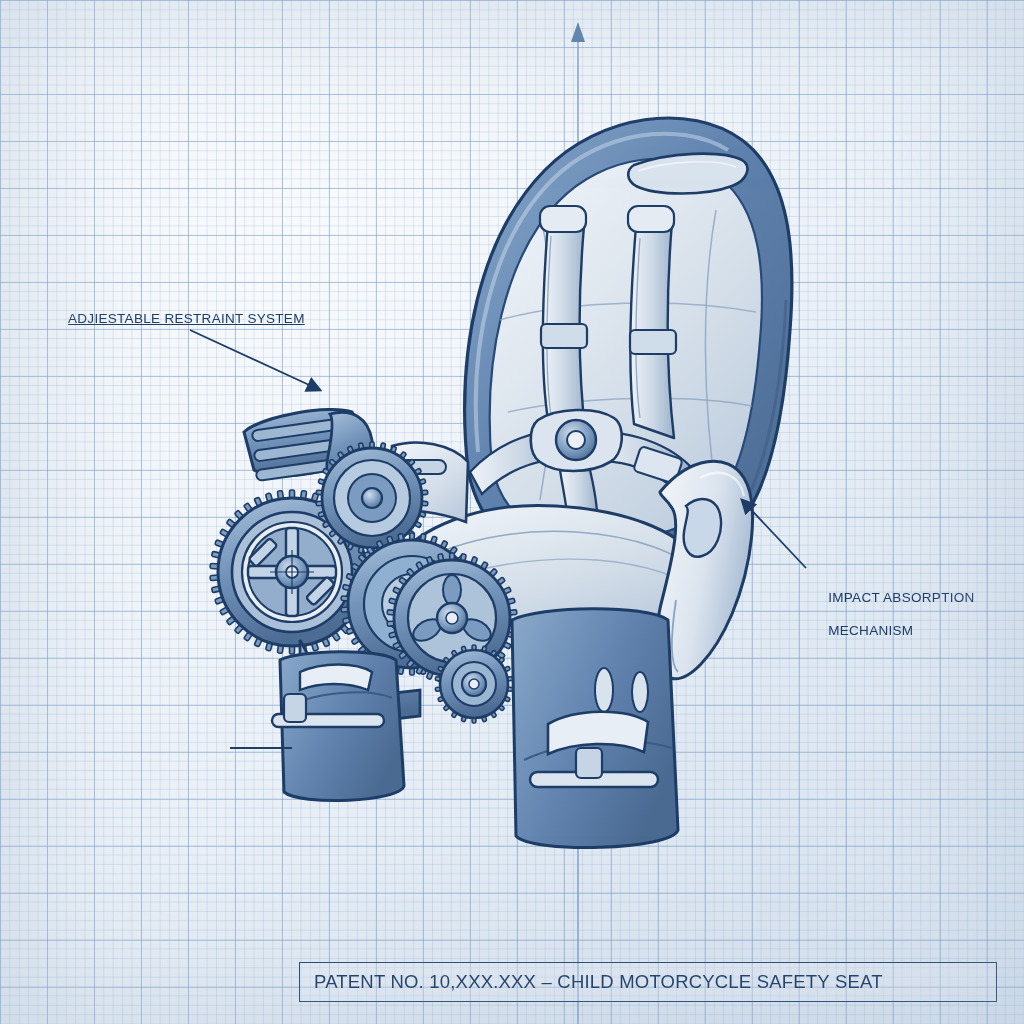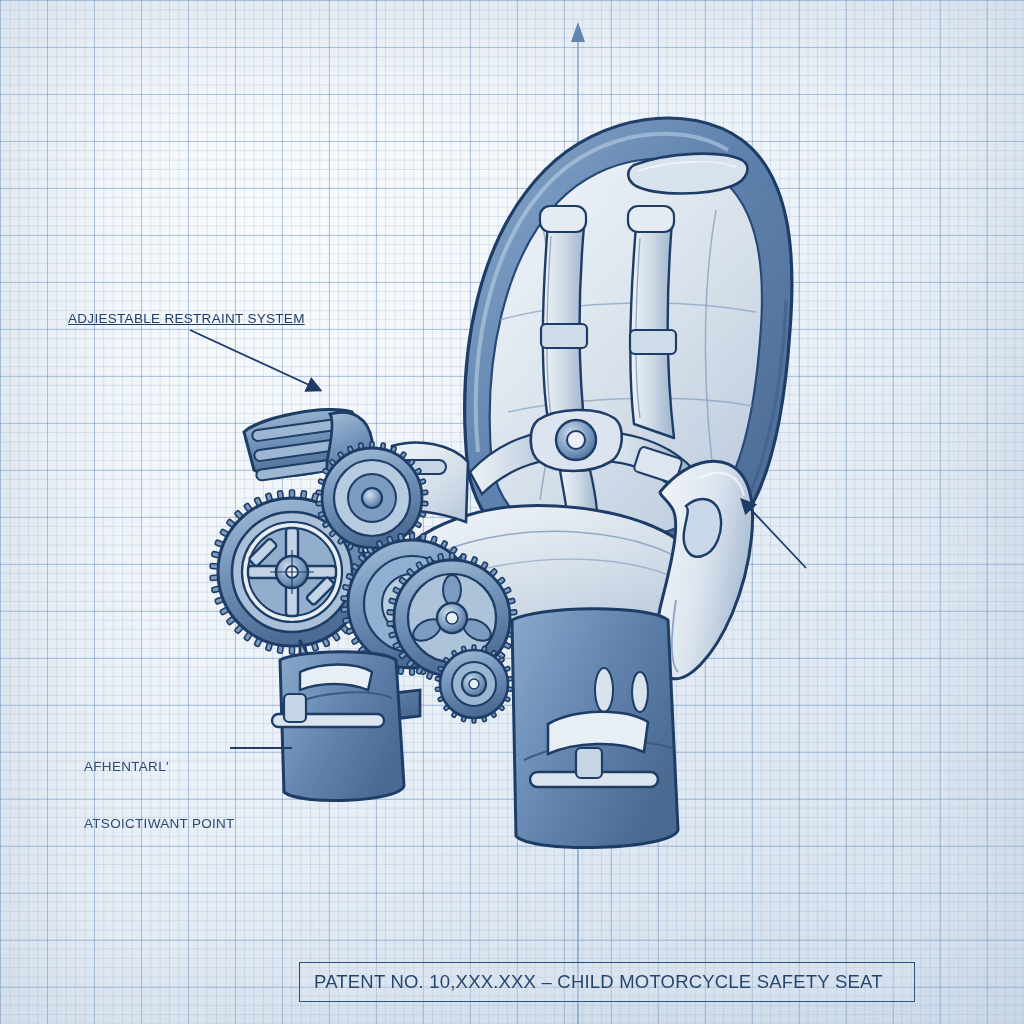--- a/index.html
+++ b/index.html
@@ -42,21 +42,21 @@
   .anno{position:absolute;color:#1d3c66;letter-spacing:.3px;
         font-size:13.5px;line-height:16.5px;white-space:pre;}
   #anno-restraint{left:68px;top:311px;text-decoration:underline;}
   #anno-impact{left:812px;top:573px;}
   #anno-attach{left:84px;top:719px;line-height:19px;}
   #anno-attach .l1{display:block;opacity:.93;}
   #anno-attach .l2{display:block;opacity:.93;}
 
   
   #title-block{position:absolute;left:299px;top:962px;width:1396px;}
-  #title-box{box-sizing:border-box;width:616px;height:40px;
+  #title-box{box-sizing:border-box;width:698px;height:40px;
              border:1.6px solid #21456f;background:rgba(238,243,249,.30);
              display:flex;align-items:center;padding-left:14px;}
   #title-text{color:#16365f;font-size:18.5px;letter-spacing:.2px;white-space:nowrap;}
 </style>
 </head>
 <body>
 
 <div id="sheet">
 
   <div class="grid-layer paper-tint"></div>
@@ -467,25 +467,25 @@
 
     <g stroke="#1d3c66" stroke-width="1.8" fill="none">
       <line x1="190" y1="330" x2="320" y2="390" marker-end="url(#arrowNavy)"></line>
       <line x1="806" y1="568" x2="742" y2="500" marker-end="url(#arrowNavy)"></line>
       <line x1="230" y1="748" x2="292" y2="748"></line>
     </g>
   </svg>
 
   <div class="anno" id="anno-restraint">ADJIESTABLE RESTRAINT SYSTEM</div>
 
-
-  <div class="anno" id="anno-attach">
-    <span class="l1">AFHENTARL'</span>
-    <span class="l2">ATSOICTIWANT POINT</span>
+  <div class="anno" id="anno-impact">
+    <span>IMPACT ABSORPTION</span><br>
+    <span>MECHANISM</span>
   </div>
+
 
   <div id="title-block">
     <div id="title-box">
       <span id="title-text">PATENT NO. 10,XXX.XXX – CHILD MOTORCYCLE SAFETY SEAT</span>
     </div>
   </div>
 
   <div class="grid-layer vignette"></div>
 </div>
 

